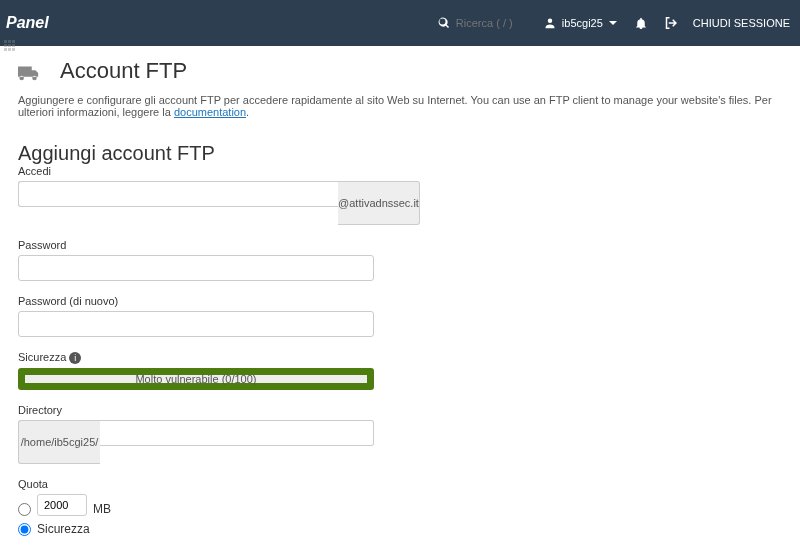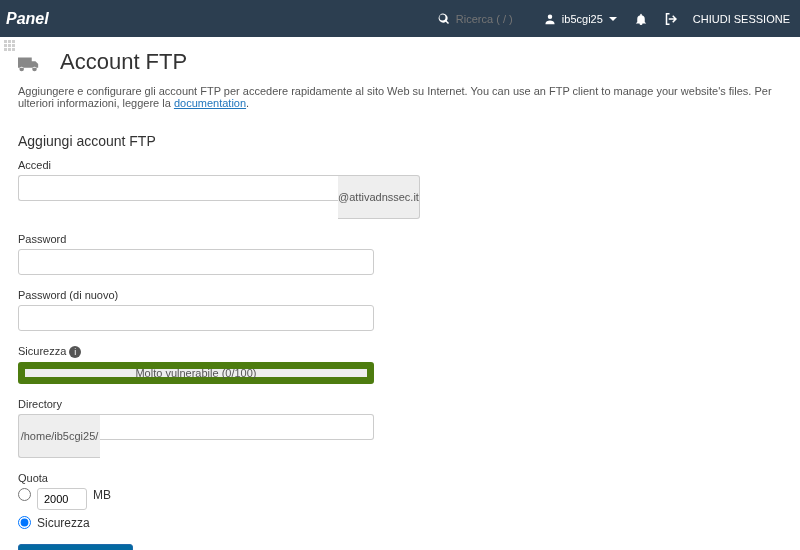--- a/index.html
+++ b/index.html
@@ -1,47 +1,47 @@
 <!DOCTYPE html>
 <html><head>
 <meta charset="utf-8">
 <style>
 * { margin: 0; padding: 0; box-sizing: border-box; }
 body { font-family: Arial, sans-serif; font-size: 12px; color: #333; background: #fff; }
-.topbar { background: #2c3e50; height: 37px; display: flex; align-items: center; padding: 16px 10px; color: #fff; }
+.topbar { background: #2c3e50; height: 46px; display: flex; align-items: center; padding: 16px 10px; color: #fff; }
 .logo { font-weight: bold; font-style: italic; font-size: 16px; margin-left: -4px; }
 .topbar-right { margin-left: auto; display: flex; align-items: center; gap: 18px; font-size: 11px; }
 .search-wrap { display: flex; align-items: center; gap: 6px; color: #aab; }
 .search-wrap input { background: transparent; border: none; color: #fff; font-size: 11px; width: 70px; outline: none; }
 .user-wrap { display: flex; align-items: center; gap: 6px; cursor: pointer; }
 .logout { display: flex; align-items: center; gap: 16px; cursor: pointer; }
 .caret-down { display: inline-block; width: 0; height: 0; border-left: 4px solid transparent; border-right: 4px solid transparent; border-top: 4px solid #fff; }
 .icon-svg { width: 12px; height: 12px; fill: #fff; }
 .container { padding: 12px 18px 30px 18px; }
 .side-apps { position: absolute; left: 4px; top: 40px; display: grid; grid-template-columns: repeat(3,3px); grid-template-rows: repeat(3,3px); gap: 1px; opacity: 0.4; }
 .side-apps span { background: #888; }
 h1 { font-size: 22px; font-weight: normal; margin-bottom: 10px; display: flex; align-items: center; gap: 20px; }
 .truck-icon { width: 22px; height: 18px; position: relative; }
 .truck-icon svg { width: 22px; height: 18px; }
 .intro { font-size: 11px; color: #555; margin-bottom: 24px; }
 .intro a { color: #2176bd; text-decoration: underline; }
-h2 { font-size: 14px; font-weight: normal; margin-bottom: 10px; }
+h2 { font-size: 20px; font-weight: normal; }
 .form-label { font-size: 11px; color: #333; margin-bottom: 4px; display: block; }
 .form-row { margin-bottom: 14px; }
 .input-group { display: flex; }
 .input-group input, .text-input { height: 26px; border: 1px solid #ccc; border-radius: 3px; padding: 0 8px; font-size: 11px; width: 356px; }
 .input-group input { border-top-right-radius: 0; border-bottom-right-radius: 0; border-right: none; width: 320px; }
 .addon { background: #eee; border: 1px solid #ccc; border-left: none; height: 44px; display: flex; align-items: center; padding: 0 10px; font-size: 11px; color: #555; border-radius: 0 3px 3px 0; width: 82px; justify-content: center; }
 .addon.left { border-left: 1px solid #ccc; border-right: none; border-radius: 3px 0 0 3px; text-align: center; }
 .input-group input.right-joined { border-left: none; border-right: 1px solid #ccc; border-radius: 0 3px 3px 0; width: 274px; }
 .sec-row { display: flex; align-items: center; gap: 16px; }
 .strength-bar { background: #eee; border: 7px solid #4d7c0f; height: 22px; width: 356px; display: flex; align-items: center; justify-content: center; font-size: 11px; color: #555; border-radius: 3px; }
 .btn { border: 1px solid #ccc; background: #f6f6f6; height: 26px; padding: 0 12px; font-size: 11px; border-radius: 3px; cursor: pointer; color: #333; }
 .btn-primary { background: #0369a1; border-color: #1f6aab; color: #fff; }
-.quota-row { display: flex; align-items: flex-start; gap: 6px; margin-bottom: 6px; }
+.quota-row { display: flex; align-items: flex-end; gap: 6px; margin-bottom: 6px; }
 .quota-row input[type="text"] { width: 50px; height: 22px; border: 1px solid #ccc; border-radius: 3px; font-size: 11px; padding: 0 6px; }
 .info-icon { display: inline-block; width: 12px; height: 12px; background: #555; color: #fff; border-radius: 50%; font-size: 9px; text-align: center; line-height: 12px; }
 </style>
 </head>
 <body>
 
 <div class="topbar">
   <span class="logo">Panel</span>
   <div class="topbar-right">
     <div class="search-wrap">

